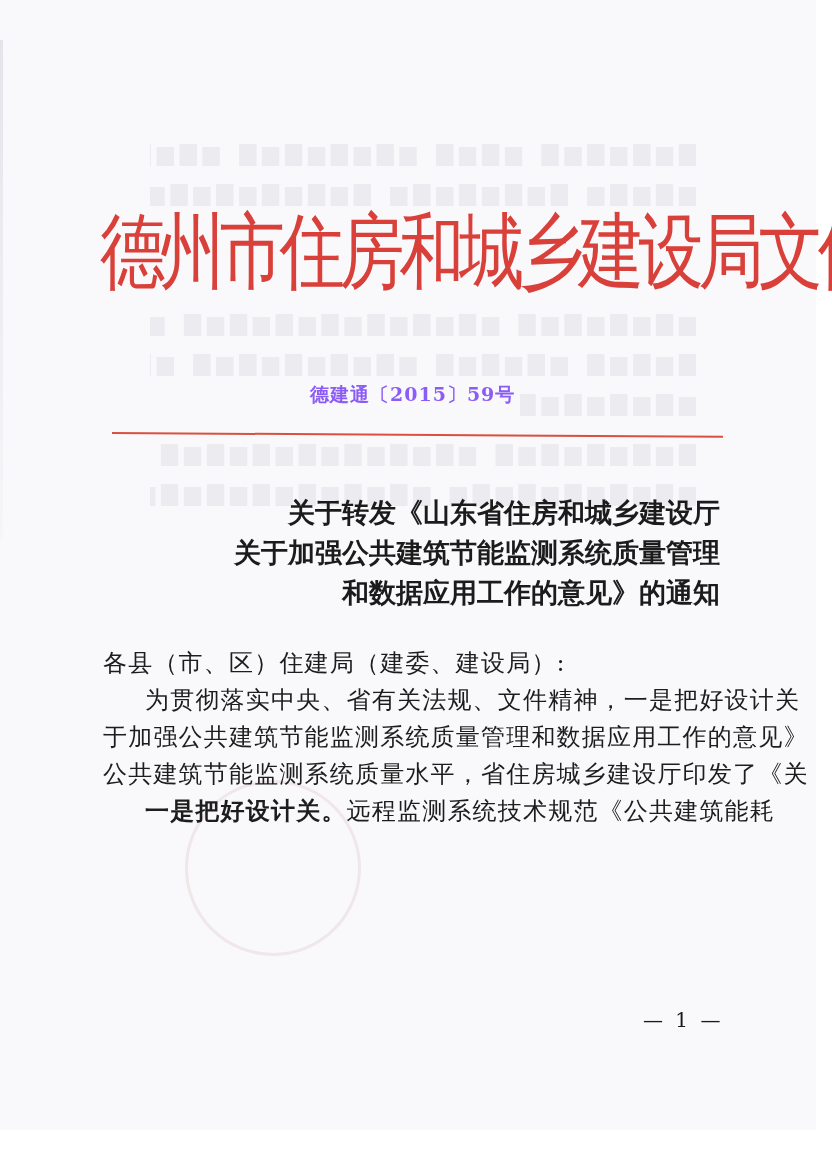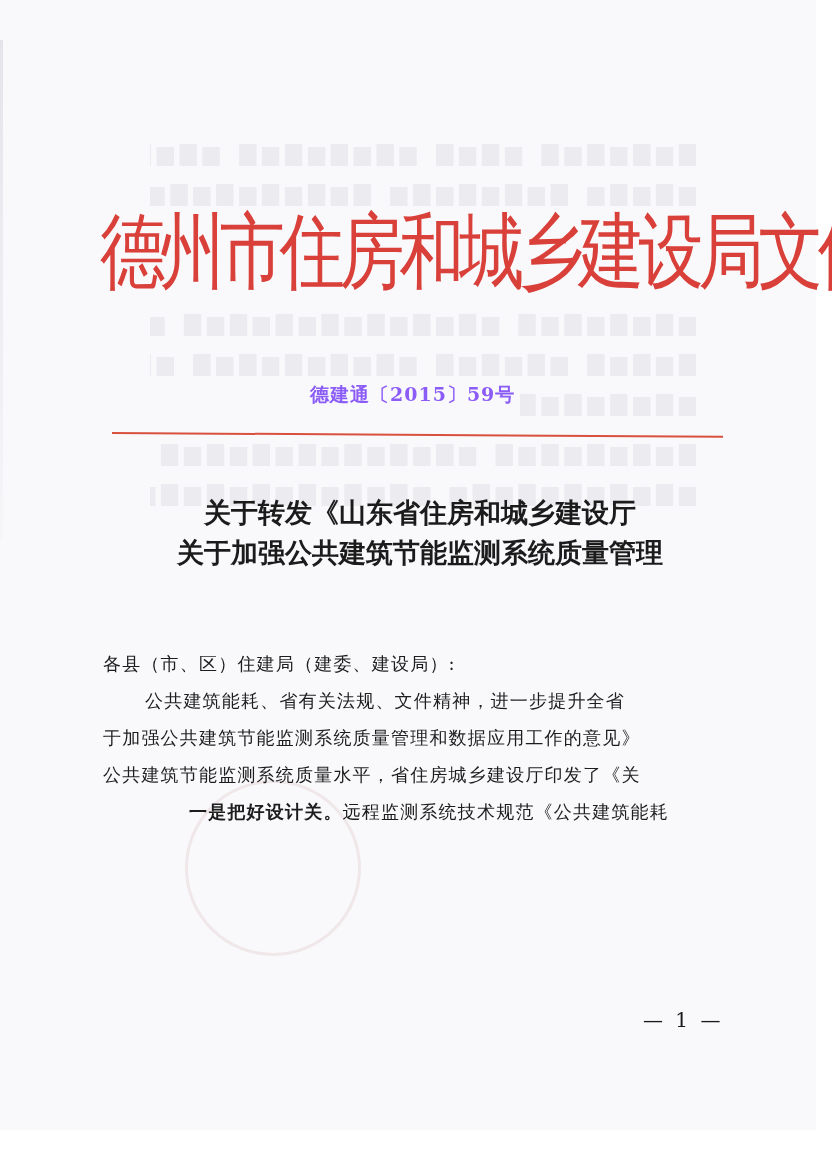--- a/index.html
+++ b/index.html
@@ -39,36 +39,36 @@
     position: absolute; left: 310px; top: 382px;
     font-size: 19px; color: #8b5cf6; letter-spacing: 1px; font-weight: bold;
   }
   .red-rule {
     position: absolute; left: 112px; top: 432px; width: 611px; height: 2px;
     background: #d9503f;
     transform: rotate(0.35deg);
     transform-origin: left center;
   }
   .title {
-    position: absolute; left: 120px; width: 600px; text-align: center;
+    position: absolute; left: 120px; width: 600px; text-align: right;
     font-family: "DejaVu Sans", "Liberation Sans", sans-serif;
     font-weight: bold; font-size: 27px; color: #1b1b1b;
     line-height: 40px;
     top: 493px;
   }
   .title div { white-space: nowrap; }
   .body-text {
     position: absolute; left: 103px; width: 620px;
-    font-size: 18px; color: #1d1d1d;
+    font-size: 24px; color: #1d1d1d;
     line-height: 37px;
     letter-spacing: 1.2px;
   }
   .line { white-space: nowrap; height: 37px; }
   .indent { padding-left: 42px; }
-  .bold { font-weight: bold; font-family: Liberation Mono, monospace; margin-left: 44px; }
+  .bold { font-weight: bold; font-family: Liberation Mono, monospace; }
   .seal {
     position: absolute; left: 185px; top: 780px;
     width: 170px; height: 170px; border-radius: 50%;
     border: 3px solid rgba(200,150,150,0.18);
   }
   .page-num {
     position: absolute; left: 643px; top: 1008px;
     font-size: 20px; color: #1a1a1a; letter-spacing: 3px;
   }
   .scan-edge {
@@ -92,28 +92,29 @@
 
   <div class="masthead">德州市住房和城乡建设局文件</div>
 
   <div class="doc-number">德建通〔2015〕59号</div>
 
   <div class="red-rule"></div>
 
   <div class="title">
     <div>关于转发《山东省住房和城乡建设厅</div>
     <div>关于加强公共建筑节能监测系统质量管理</div>
+    <div>和数据应用工作的意见》的通知</div>
   </div>
 
   <div class="seal"></div>
 
   <div class="body-text" style="top:645px;">
     <div class="line">各县（市、区）住建局（建委、建设局）:</div>
 
-    <div class="line indent">公共建筑能耗、省有关法规、文件精神，进一步提升全省</div>
+    <div class="line indent">为贯彻落实中央、省有关法规、文件精神，一是把好设计关</div>
     <div class="line">于加强公共建筑节能监测系统质量管理和数据应用工作的意见》</div>
     <div class="line">公共建筑节能监测系统质量水平，省住房城乡建设厅印发了《关</div>
 
     <div class="line indent">
       <span class="bold">一是把好设计关。</span><span>远程监测系统技术规范《公共建筑能耗</span>
     </div>
   </div>
 
   <div class="page-num">— 1 —</div>
 </div>

